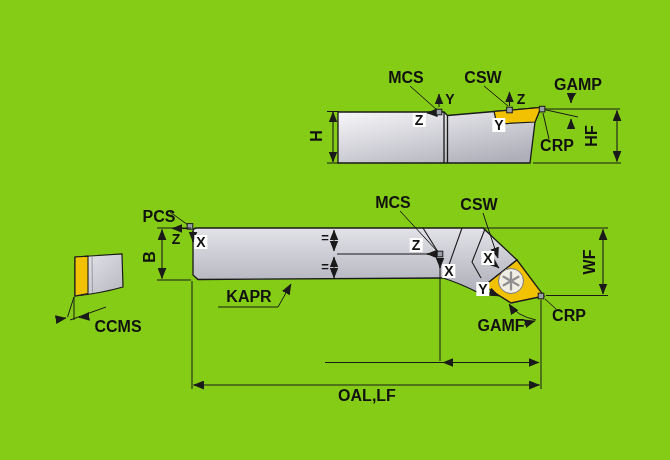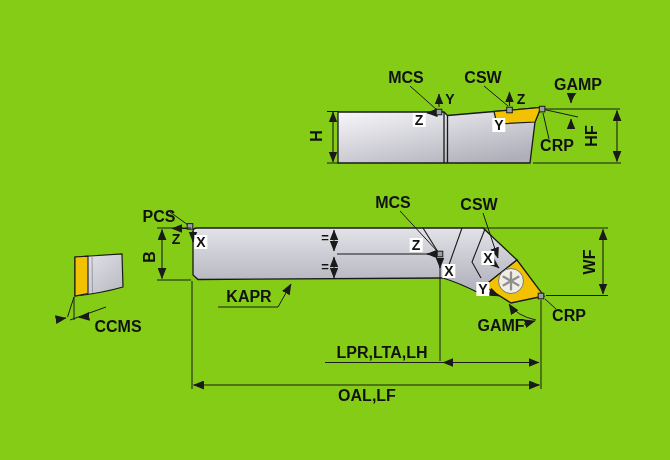--- a/index.html
+++ b/index.html
@@ -154,16 +154,15 @@
   <div class="lbl axis box" style="left:449px;top:271px">X</div>
   <div class="lbl axis box" style="left:488px;top:258px">X</div>
   <div class="lbl axis box" style="left:483px;top:289px">Y</div>
   <div class="lbl" style="left:569px;top:316px">CRP</div>
   <div class="lbl" style="left:501px;top:326px">GAMF</div>
   <div class="lbl rot" style="left:590px;top:262px">WF</div>
   <div class="lbl" style="left:249px;top:297px">KAPR</div>
 
   <div class="lbl" style="left:118px;top:327px">CCMS</div>
 
-  <div class="lbl" style="left:382px;top:353px">LPR,LTA,LH</div>
   <div class="lbl" style="left:367px;top:396px">OAL,LF</div>
 
 </div>
 
 </body></html>

